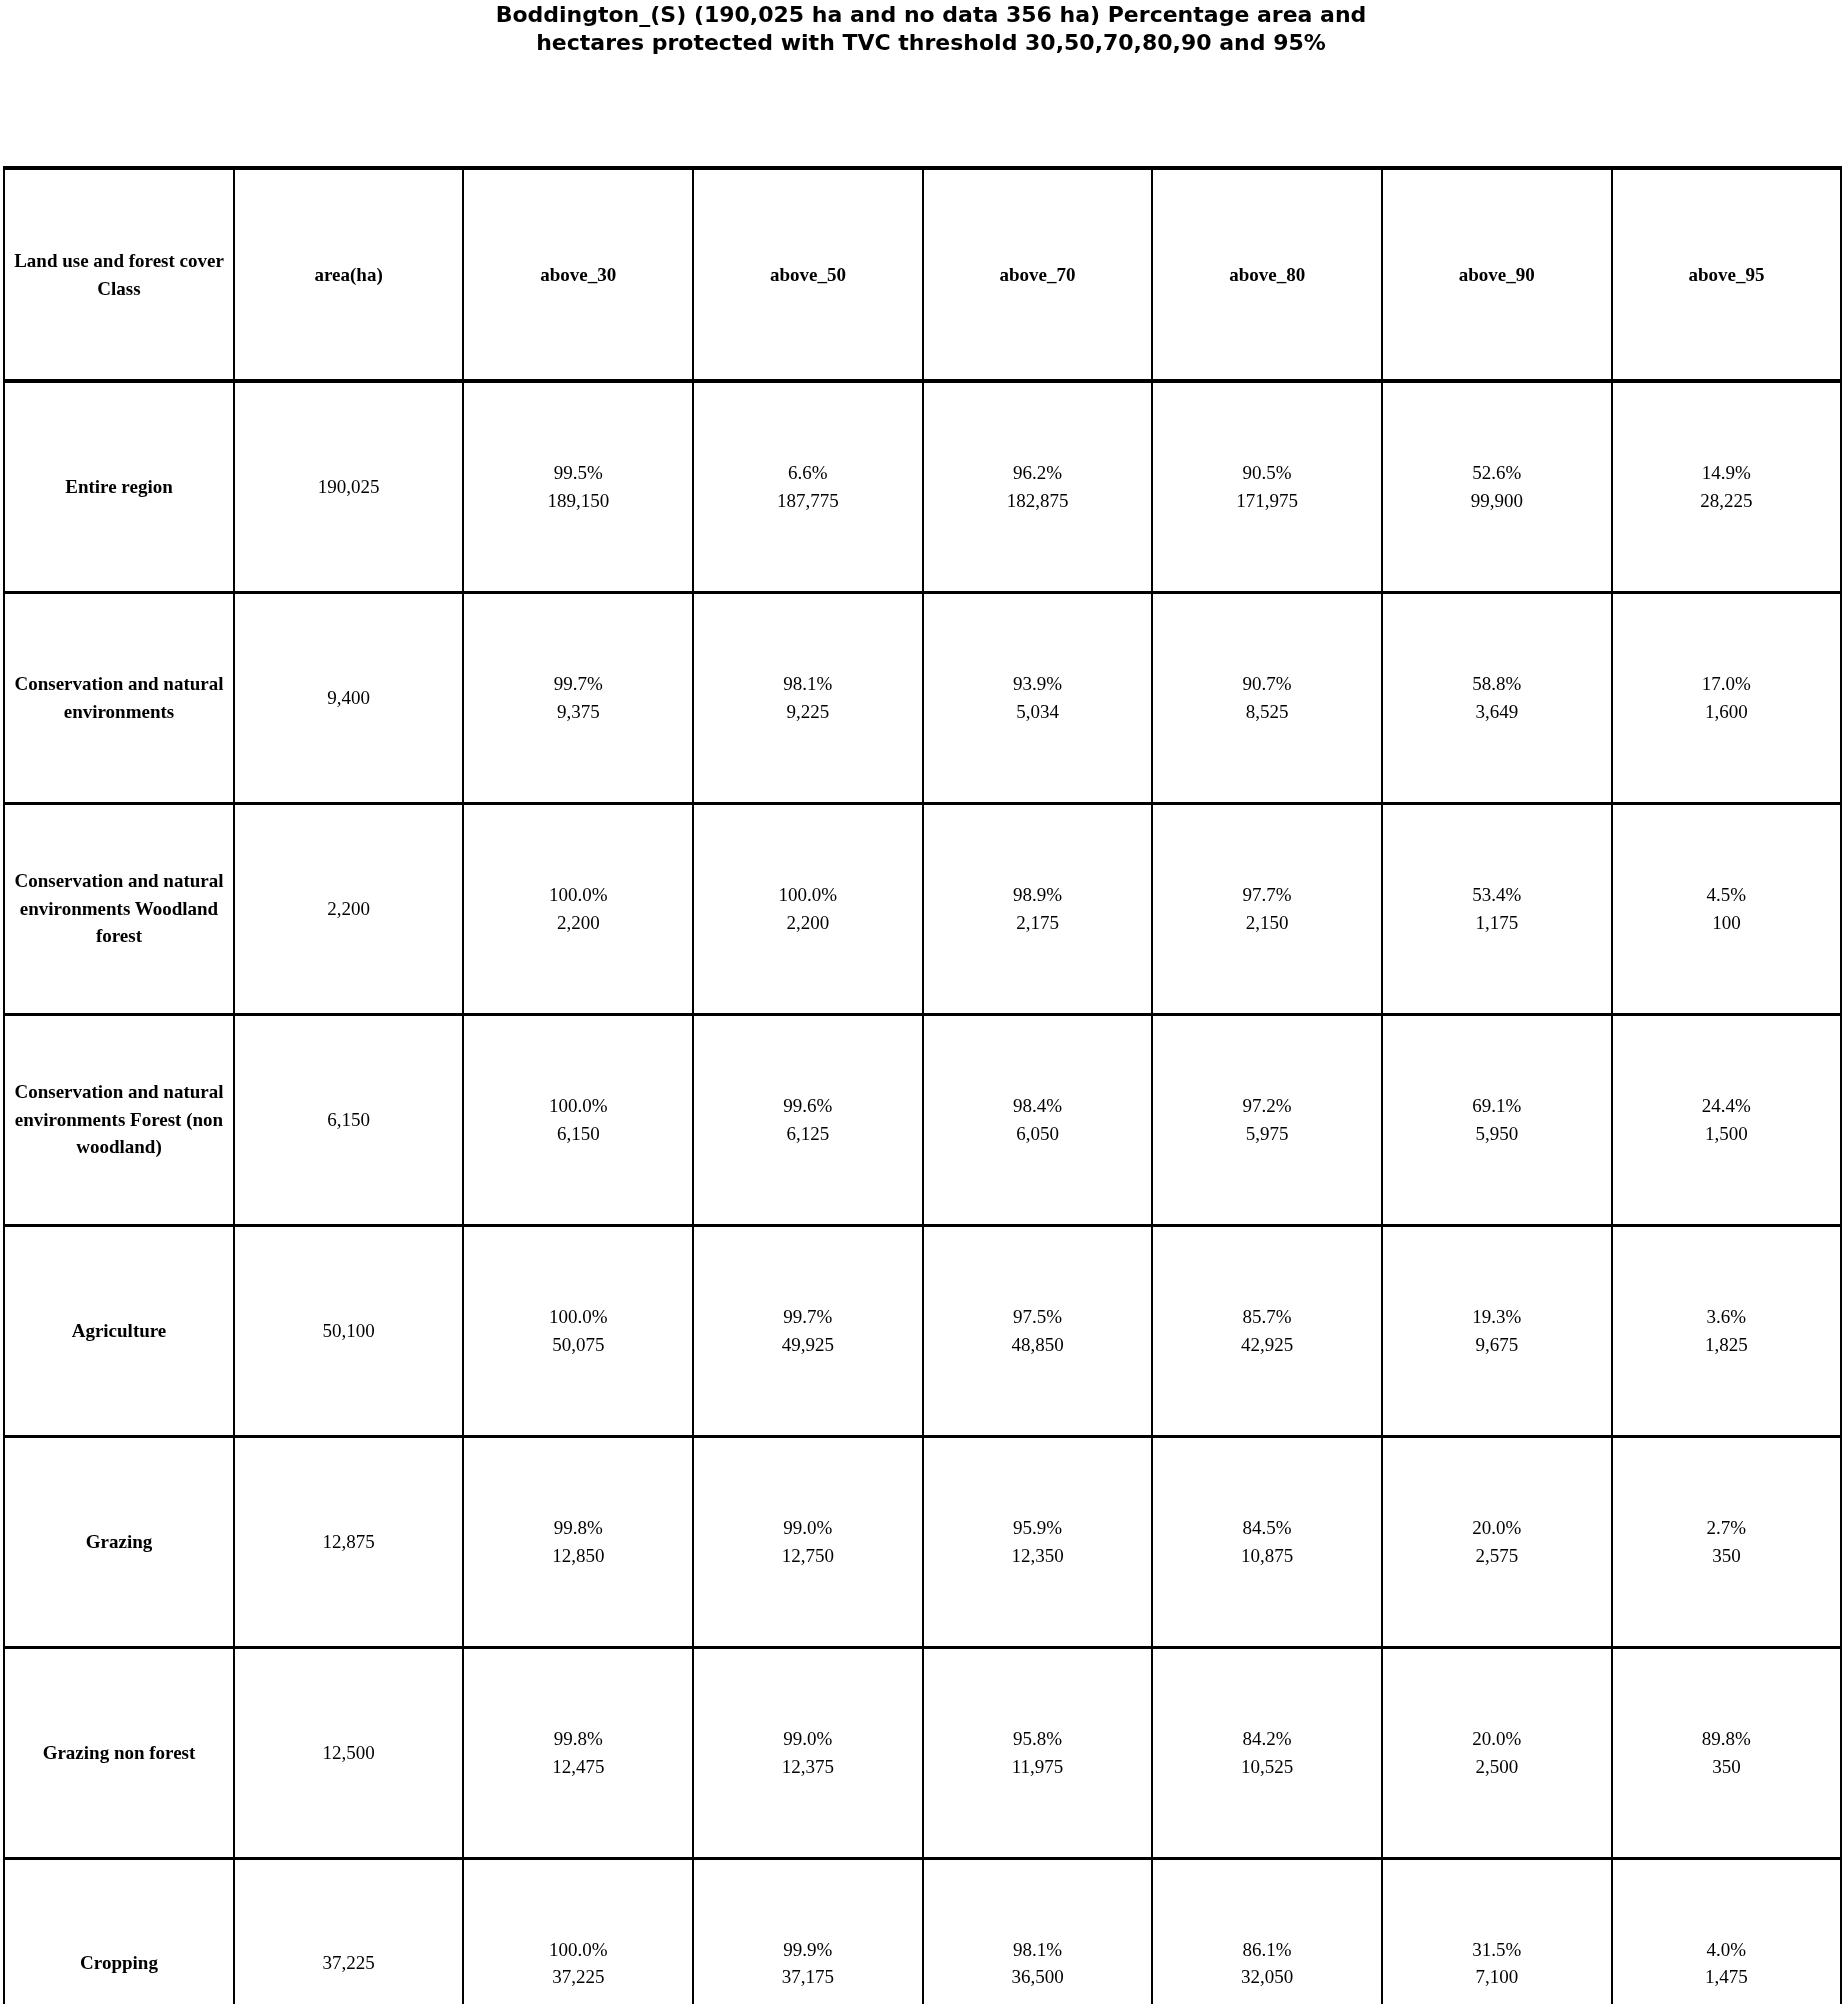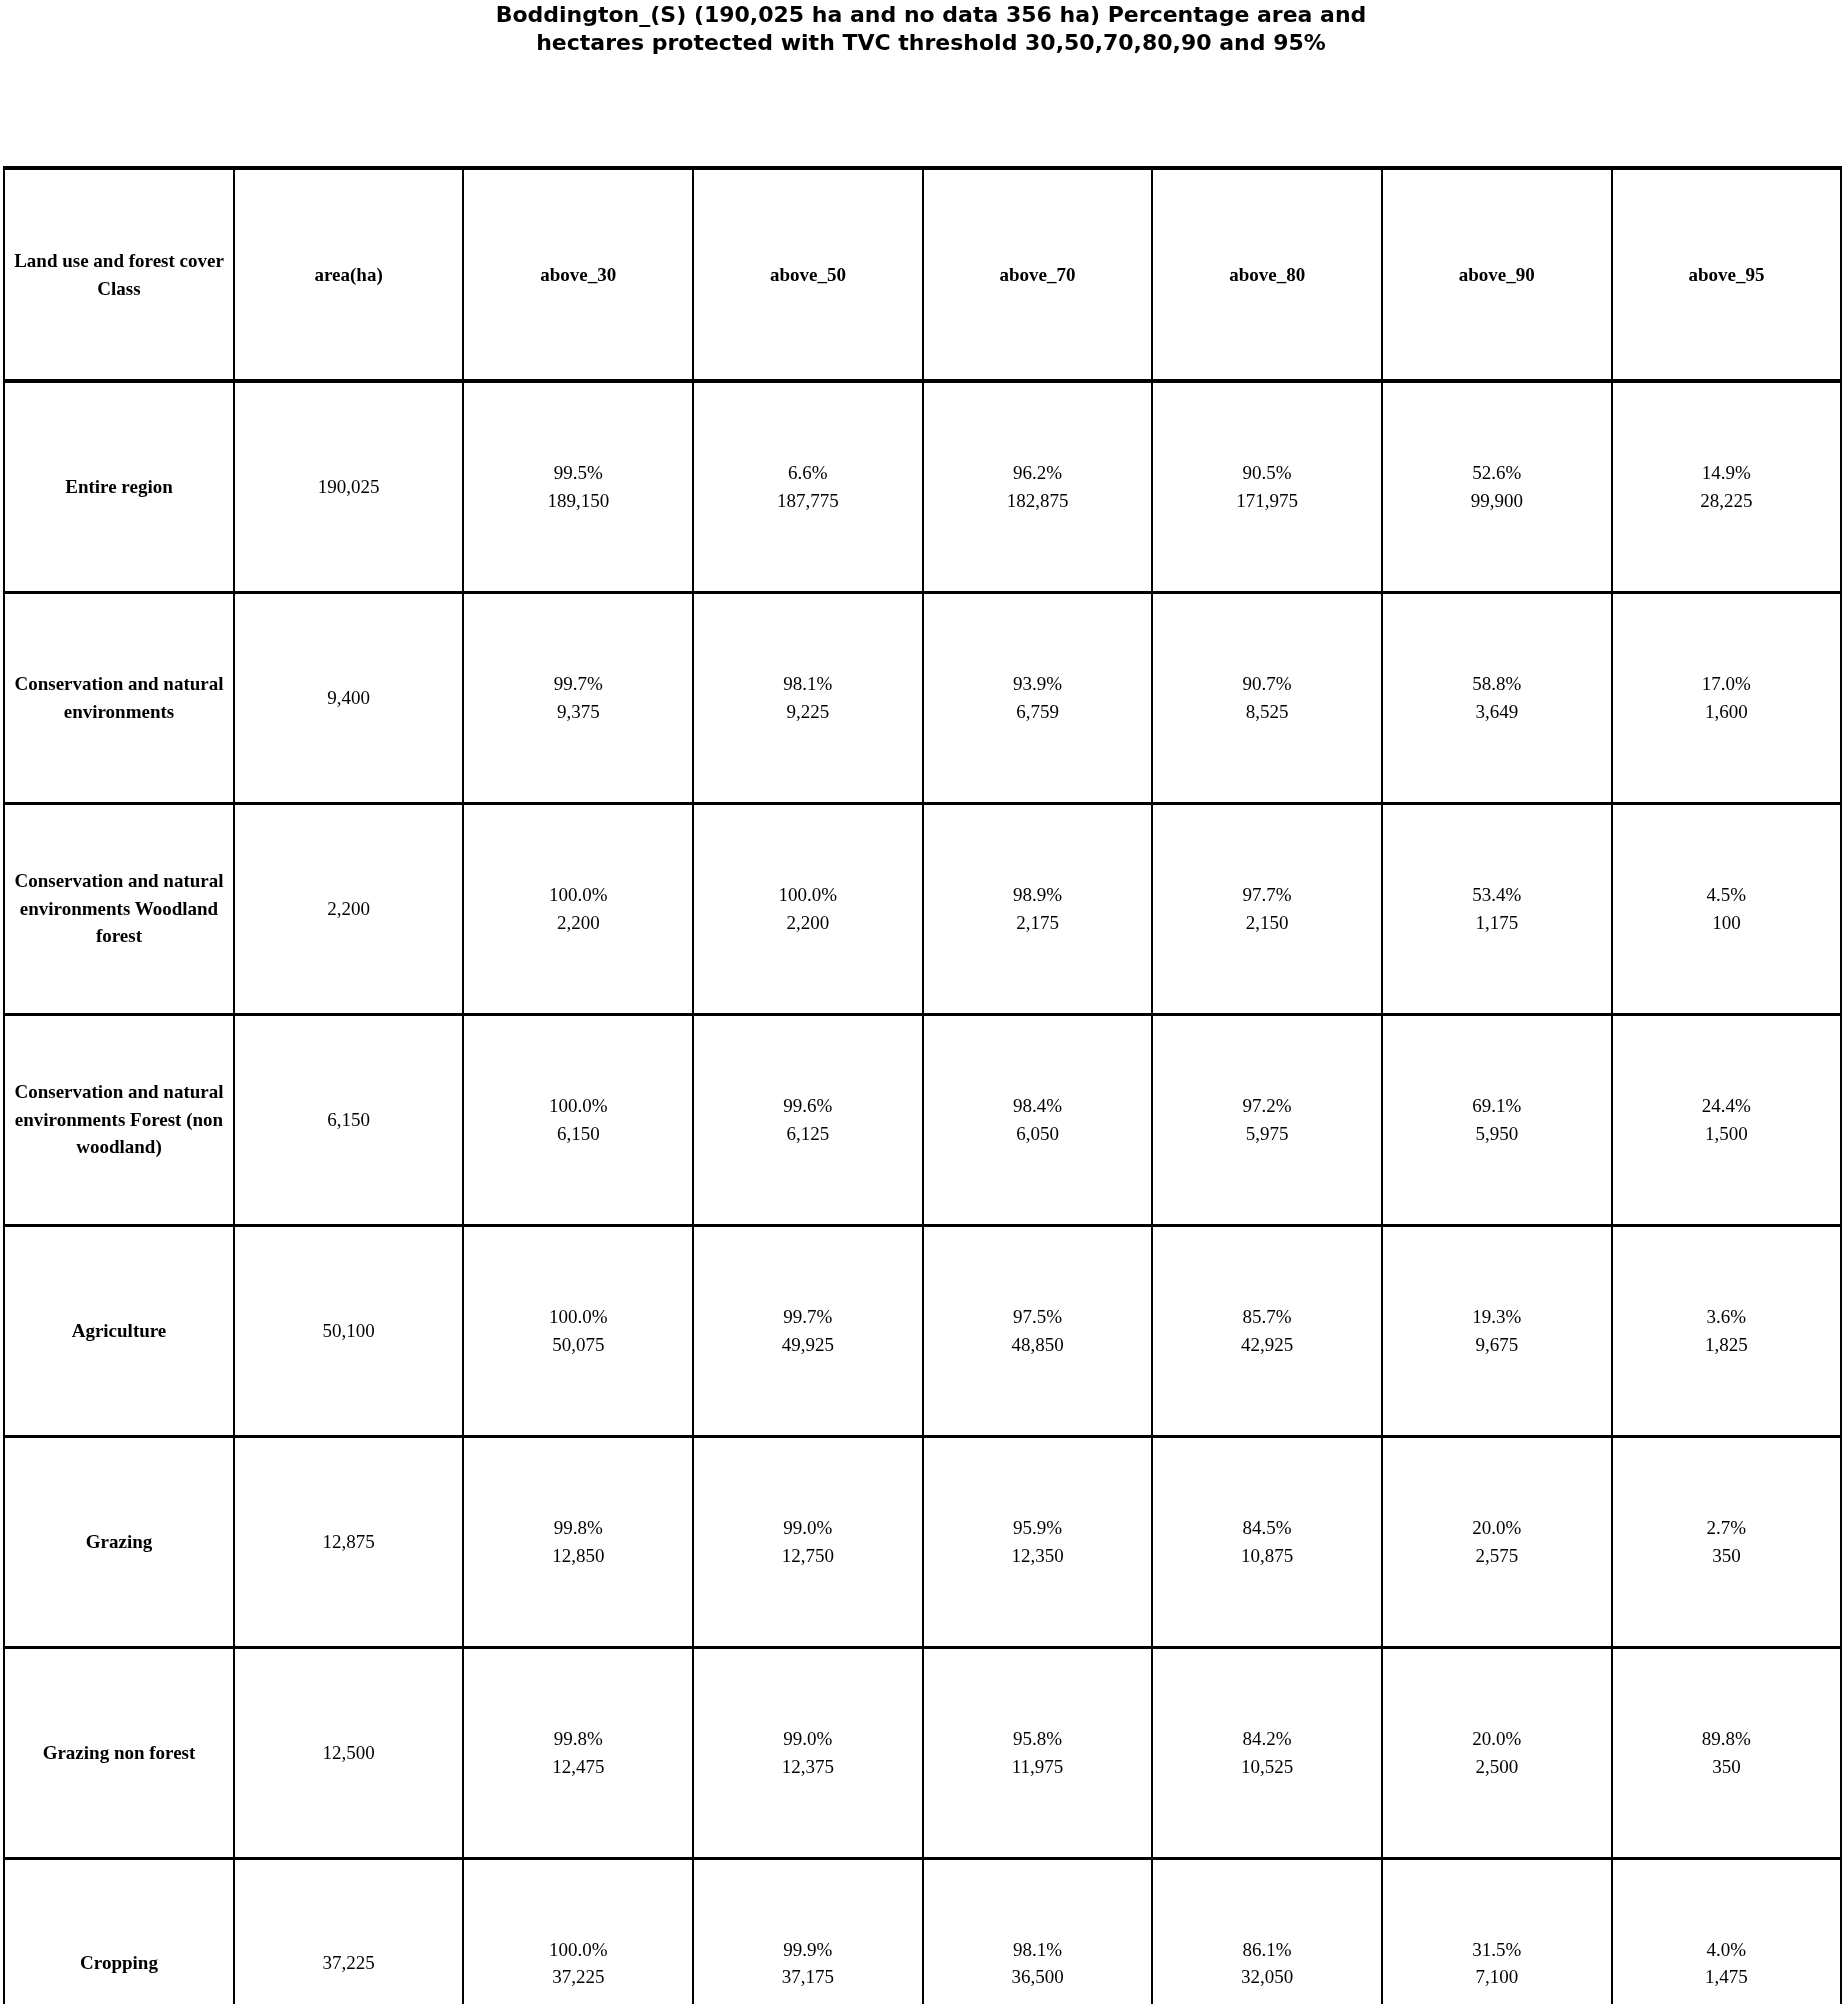--- a/index.html
+++ b/index.html
@@ -123,21 +123,21 @@
           <td>
             <span class="pct-line">99.7%</span>
             <span class="ha-line">9,375</span>
           </td>
           <td>
             <span class="pct-line">98.1%</span>
             <span class="ha-line">9,225</span>
           </td>
           <td>
             <span class="pct-line">93.9%</span>
-            <span class="ha-line">6,759</span>
+            <span class="ha-line">5,034</span>
           </td>
           <td>
             <span class="pct-line">90.7%</span>
             <span class="ha-line">8,525</span>
           </td>
           <td>
             <span class="pct-line">58.8%</span>
             <span class="ha-line">3,649</span>
           </td>
           <td>

